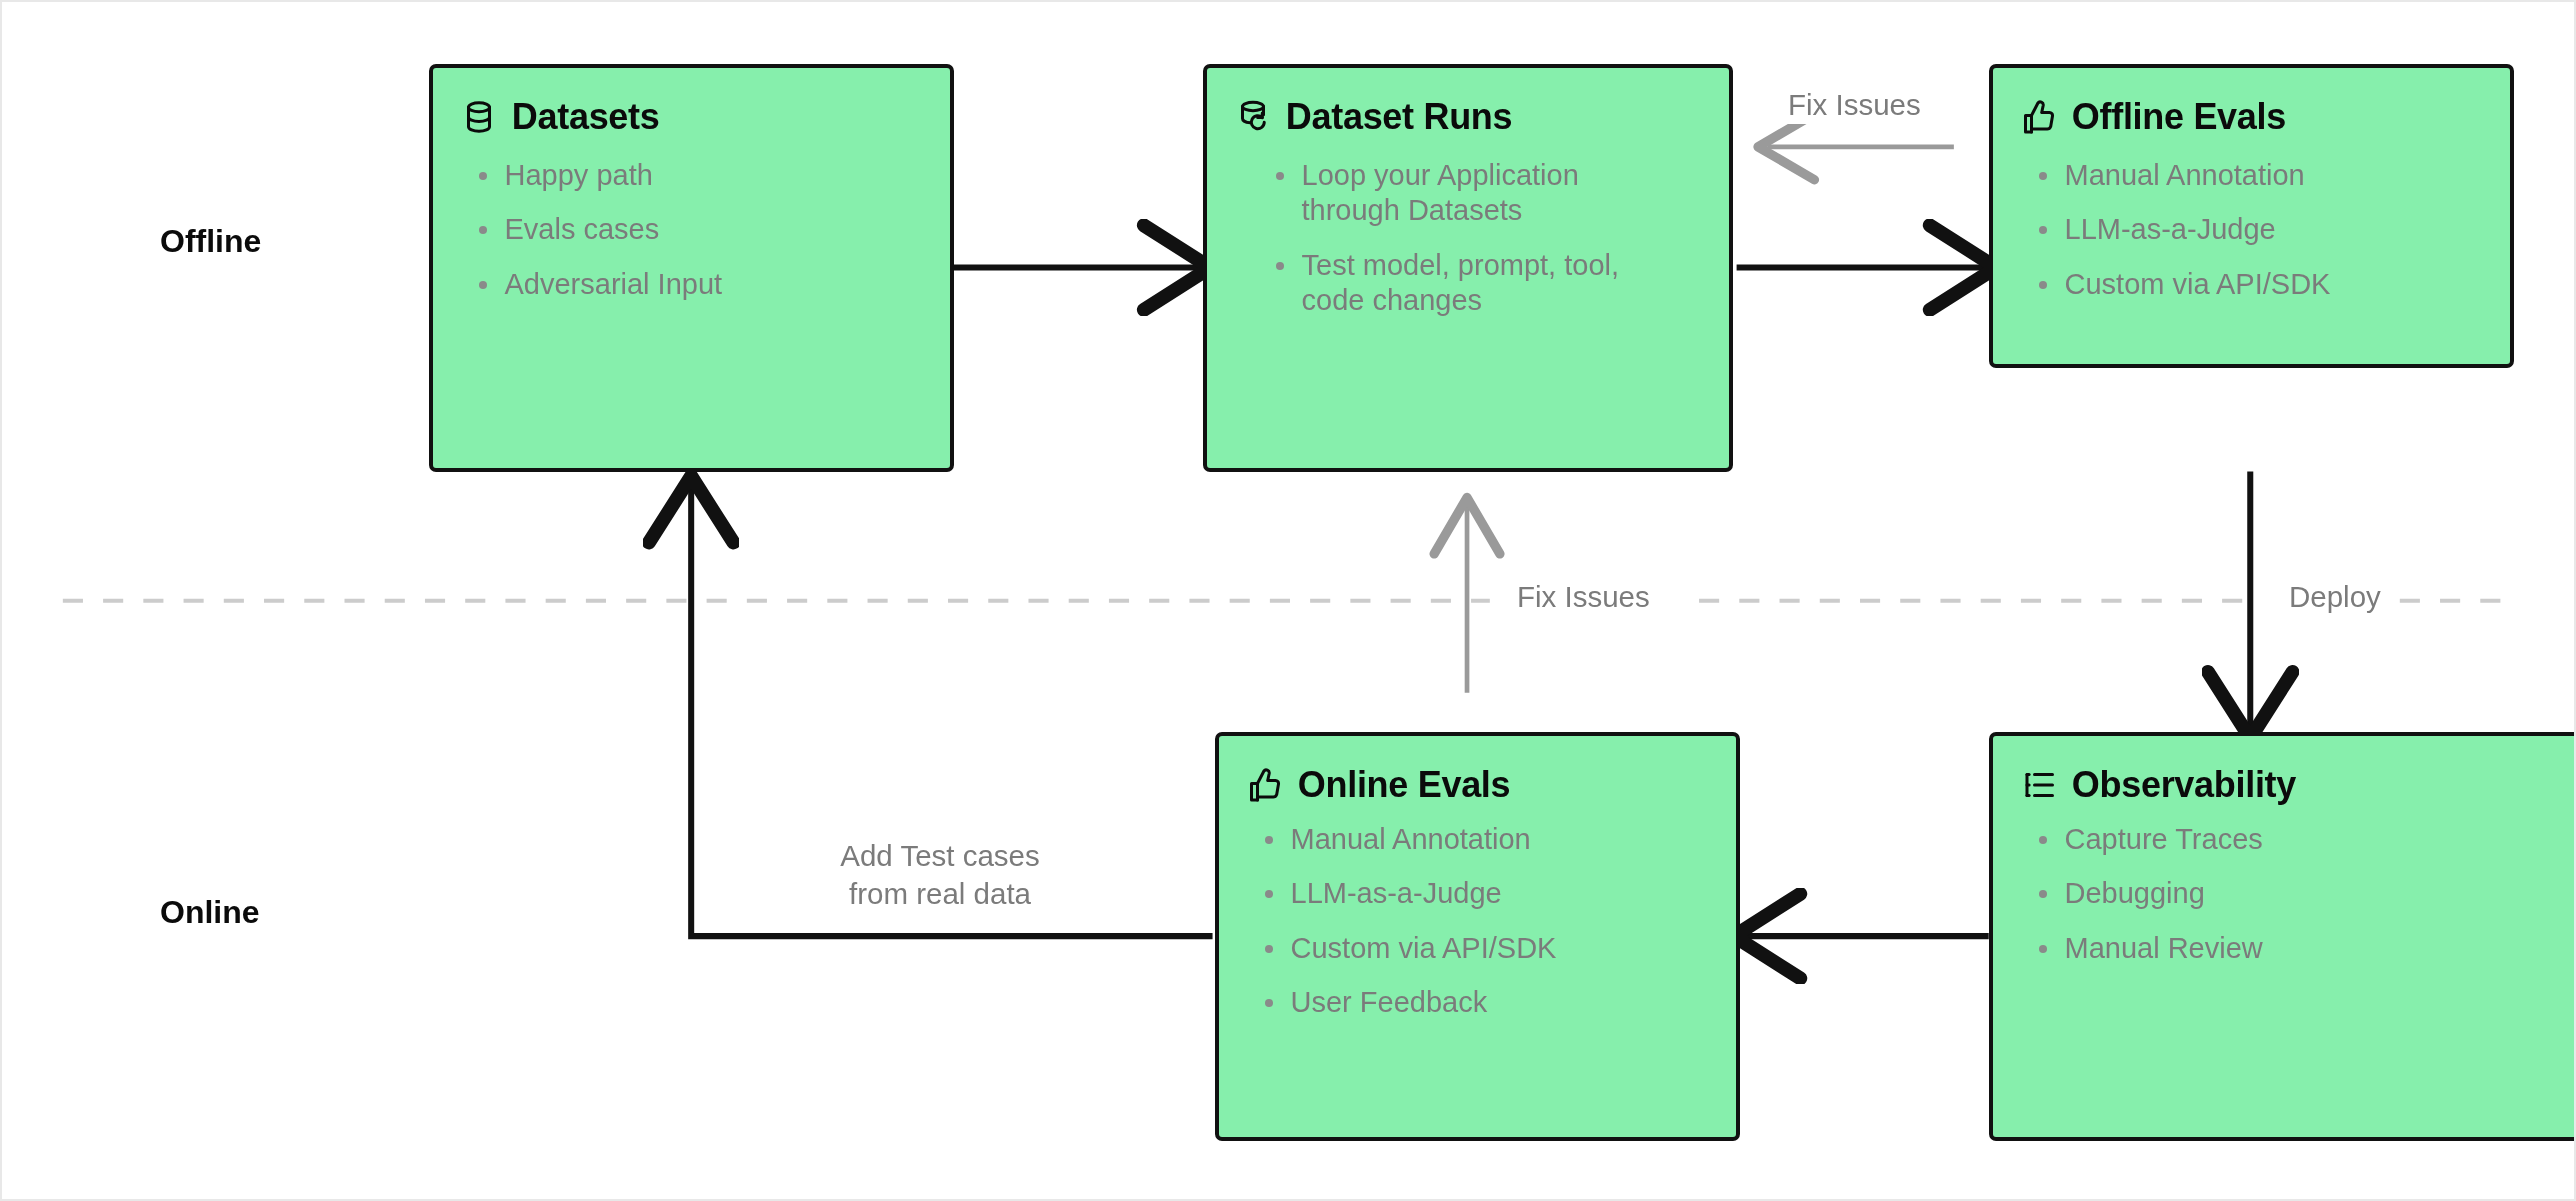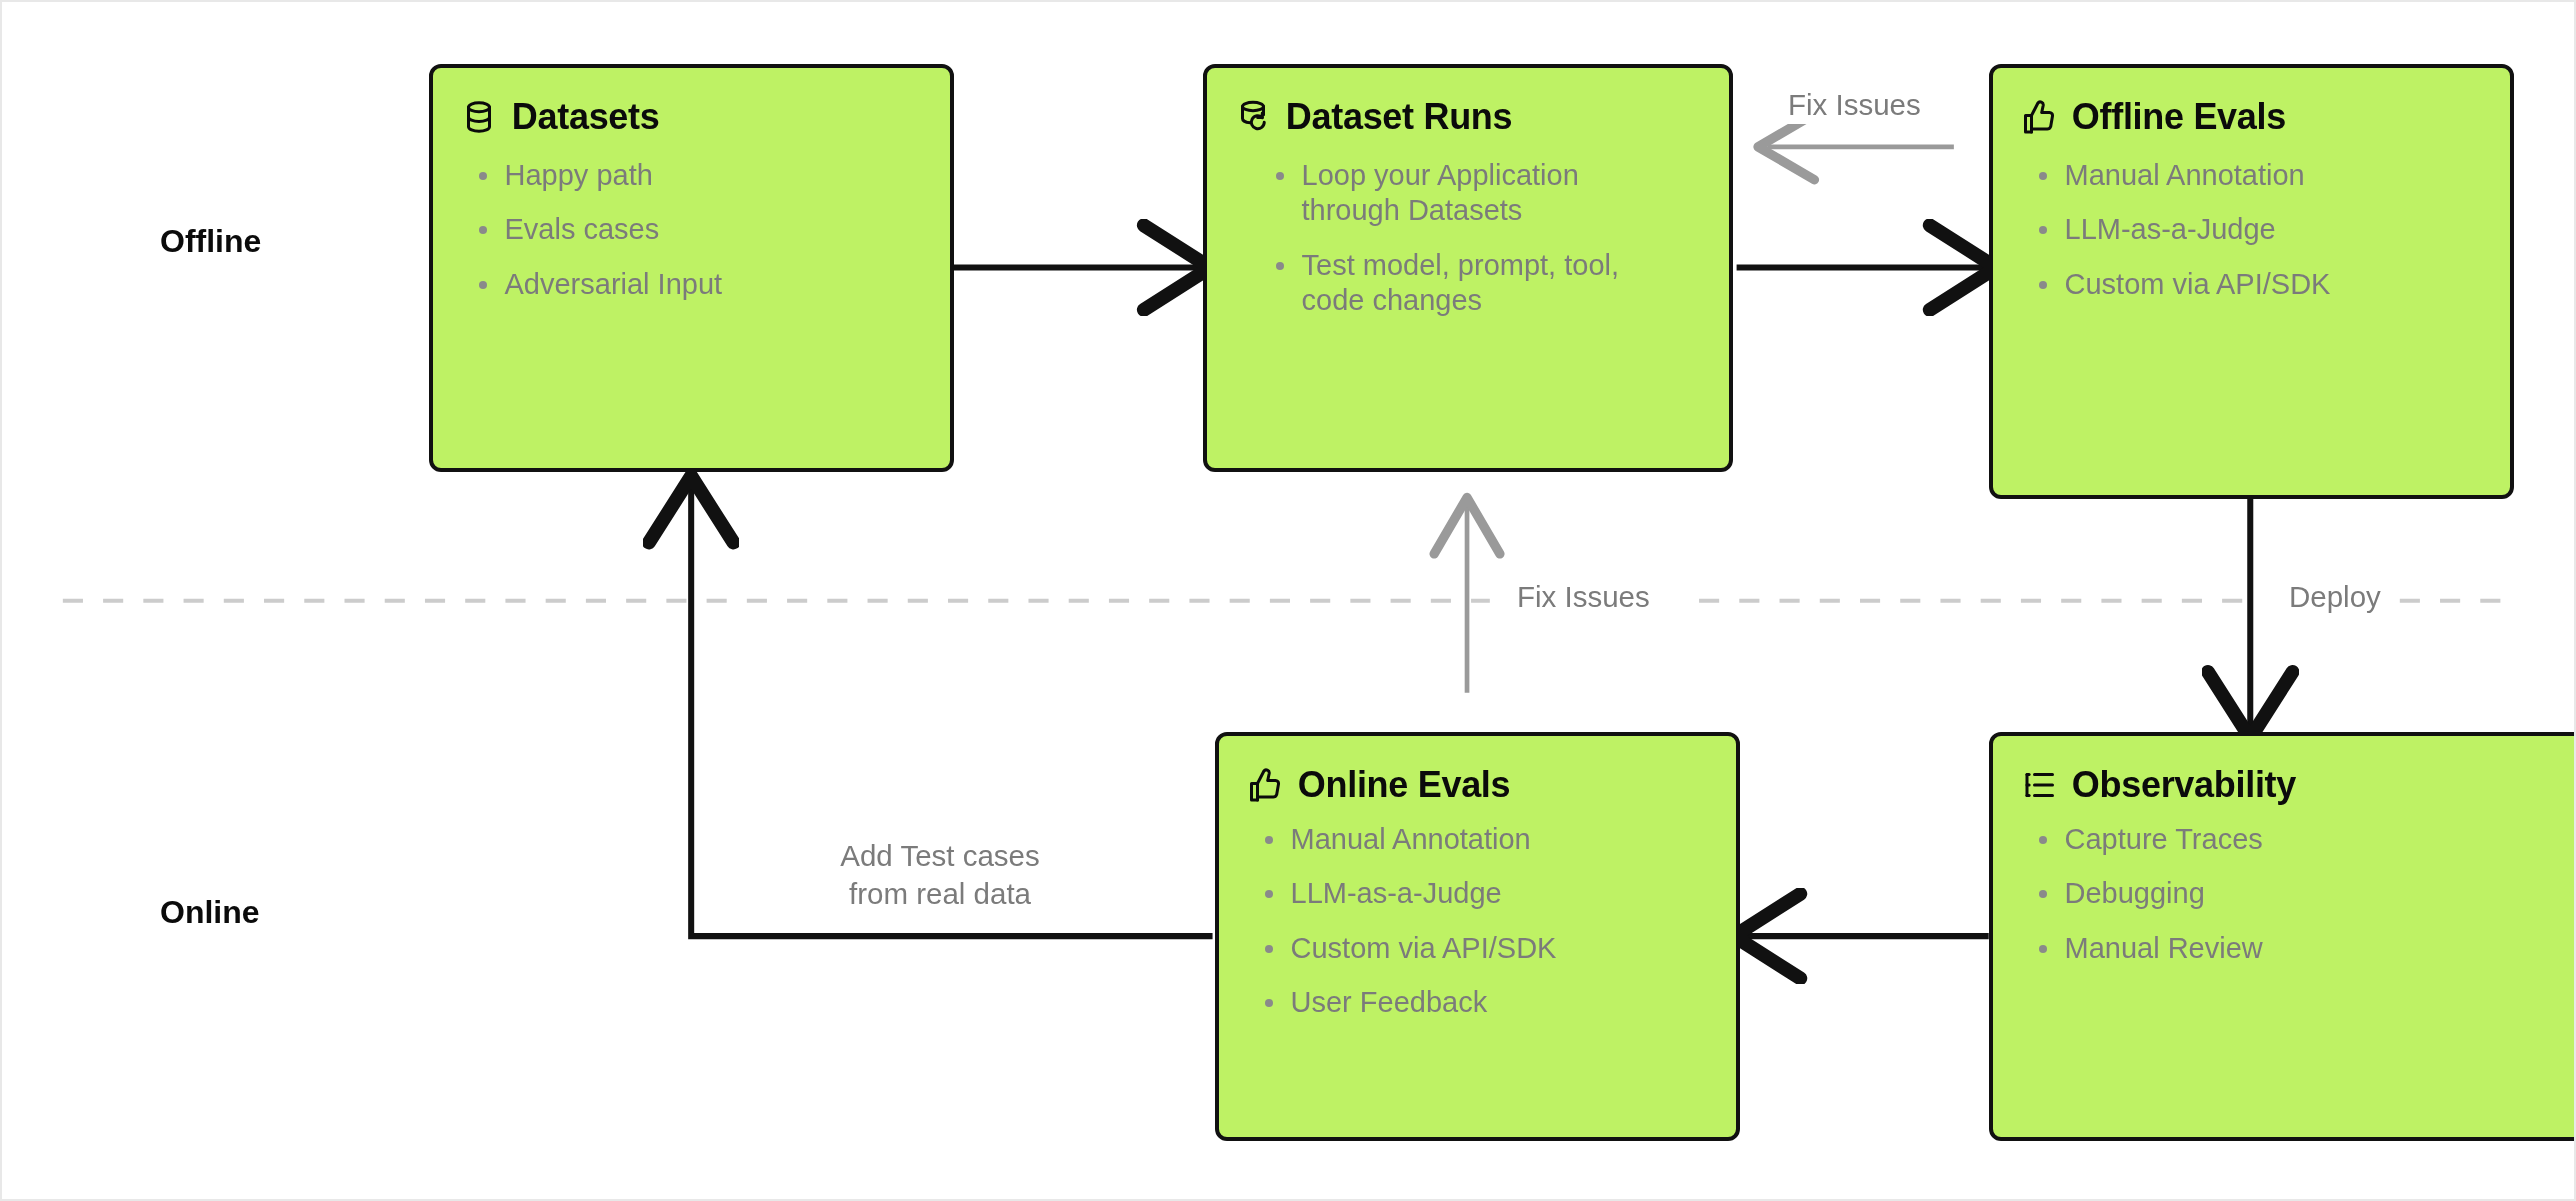--- a/index.html
+++ b/index.html
@@ -15,23 +15,23 @@
     background: #ffffff;
     border: 2px solid #e8e8e8;
     box-sizing: border-box;
     overflow: hidden;
     font-family: "Liberation Sans", sans-serif;
   }
 
   
   .card {
     position: absolute;
-    background: #bef264;
+    background: #86efac;
     border: 4.7px solid #111111;
-    border-radius: 12px;
+    border-radius: 7px;
     box-sizing: border-box;
     z-index: 5;
   }
   .card-header {
     display: flex;
     align-items: center;
     gap: 14.8px;
     padding: 28px 0 0 28px;
   }
   .card-title {
@@ -186,21 +186,21 @@
         </svg>
       </span>
       <span class="card-title">Dataset Runs</span>
     </div>
     <ul class="bullets" style="padding-right:47px;margin-left:23px;">
       <li>Loop your Application through Datasets</li>
       <li>Test model, prompt, tool, code changes</li>
     </ul>
   </div>
 
-  <div class="card" style="left:1987px; top:62px; width:525px; height:435px;">
+  <div class="card" style="left:1987px; top:62px; width:525px; height:304px;">
     <div class="card-header">
       <span class="card-icon">
         <svg viewBox="0 0 24 24" fill="none" stroke="#0b0b0b" stroke-width="2" stroke-linecap="round" stroke-linejoin="round">
           <path d="M7 22V11"></path>
           <path d="M3 11h4v11H3z"></path>
           <path d="M7 11l4.2-8.2a2 2 0 0 1 3.6 1.5L13.8 9H19a2 2 0 0 1 2 2.3l-1.2 7A2.6 2.6 0 0 1 17.2 20H7"></path>
         </svg>
       </span>
       <span class="card-title">Offline Evals</span>
     </div>

